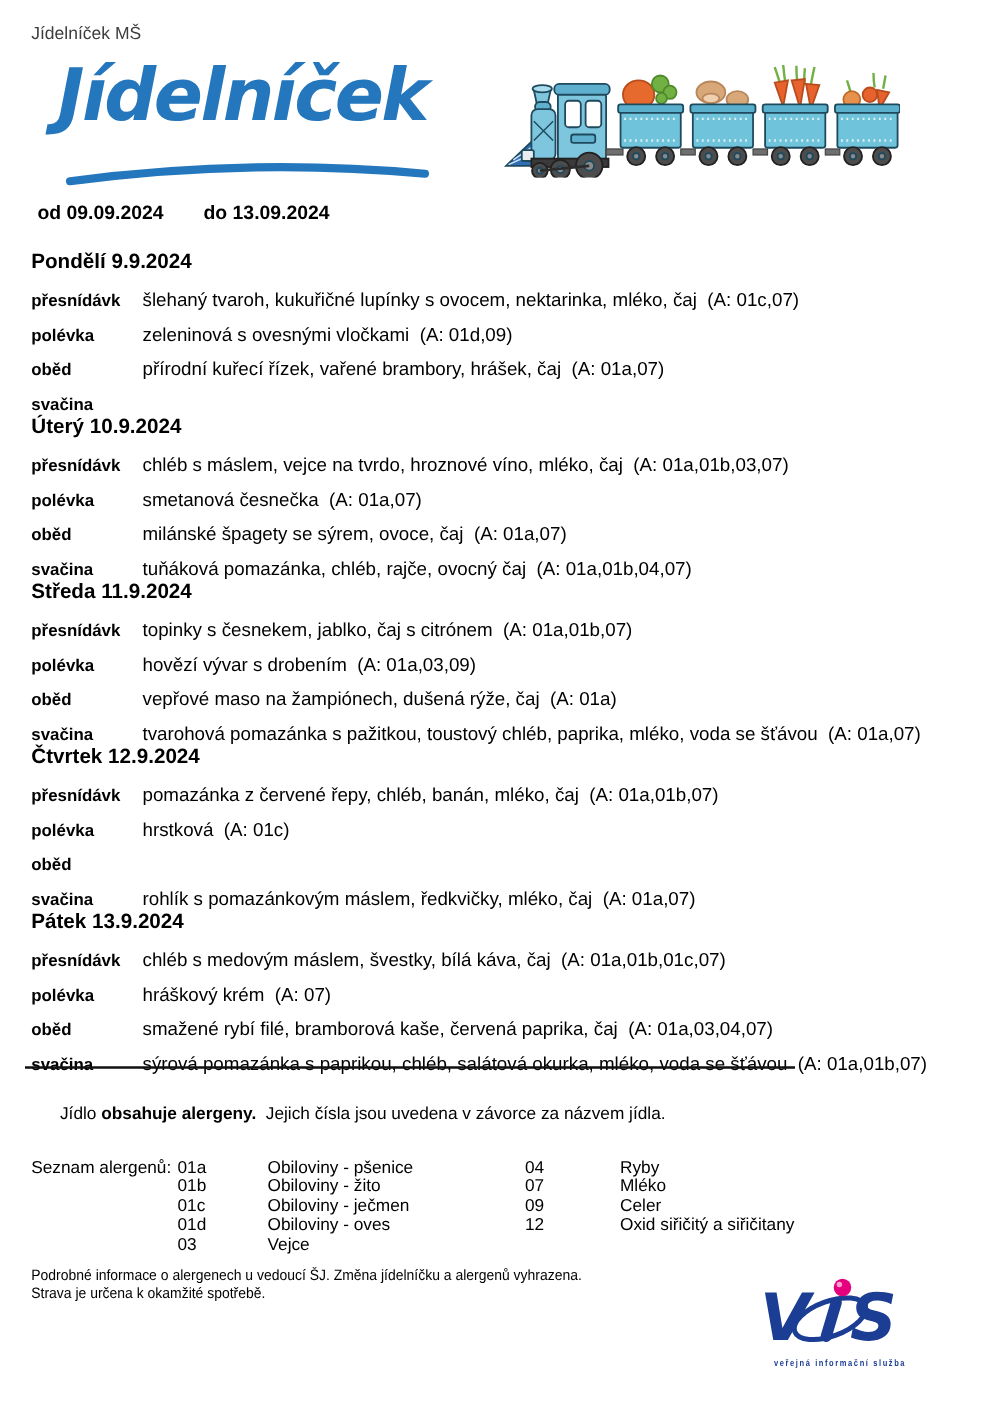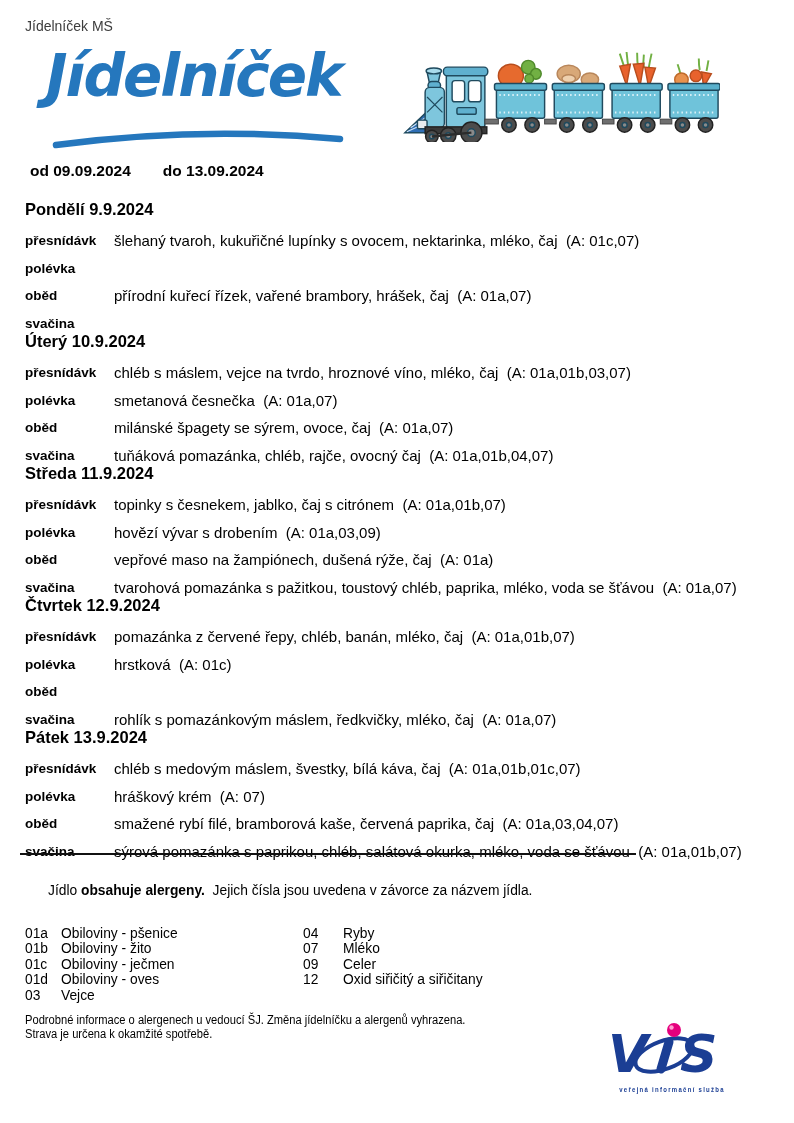--- a/index.html
+++ b/index.html
@@ -41,21 +41,21 @@
   .sep{
     position:absolute; top:853px; left:20px; width:616px;
     border-top:2px solid #111;
   }
   .allergens{ position:absolute; top:861px; left:25px; width:620px; font-size:13.8px; }
   .allerg-intro{ line-height:20px; white-space:pre-wrap; }
   .allerg-intro .b{ font-weight:bold; }
   .allerg-list{ display:flex; margin-top:5px; line-height:15.4px; }
   .seznam-label{ width:117px; flex:0 0 117px; }
   .acol1{ width:278px; flex:0 0 278px; }
-  .arow{ display:flex; }
+  .arow{ display:flex;gap:36px; }
   .acode{ width:36px; flex:0 0 36px; }
   .acode2{ width:40px; flex:0 0 40px; }
   .notes{
     margin-top:11px; font-size:12px; line-height:13.5px;
     transform:scaleX(0.93); transform-origin:left top; white-space:nowrap;
   }
   .vis{ position:absolute; left:608px; top:1022px; width:112px; text-align:center; }
   .vis-tagline{
     margin-top:1px; font-size:7.5px; font-weight:bold; color:#1b3e94;
     letter-spacing:1.6px; white-space:nowrap;
@@ -183,20 +183,21 @@
   </div>
 
   <section class="day day-1">
     <h2 class="day-name">Pondělí 9.9.2024</h2>
     <div class="meal-row">
       <span class="meal-label">přesnídávk</span>
       <span class="meal-text">šlehaný tvaroh, kukuřičné lupínky s ovocem, nektarinka, mléko, čaj  (A: 01c,07)</span>
     </div>
     <div class="meal-row">
       <span class="meal-label">polévka</span>
+      <span class="meal-text">zeleninová s ovesnými vločkami  (A: 01d,09)</span>
     </div>
     <div class="meal-row">
       <span class="meal-label">oběd</span>
       <span class="meal-text">přírodní kuřecí řízek, vařené brambory, hrášek, čaj  (A: 01a,07)</span>
     </div>
     <div class="meal-row">
       <span class="meal-label">svačina</span>
     </div>
   </section>
 
@@ -279,20 +280,21 @@
     </div>
   </section>
 
   <div class="sep"></div>
 
   <div class="allergens">
     <div class="allerg-intro">
       <span>Jídlo </span><span class="b">obsahuje alergeny.</span><span>  Jejich čísla jsou uvedena v závorce za názvem jídla.</span>
     </div>
     <div class="allerg-list">
+      <div class="seznam-label">Seznam alergenů:</div>
       <div class="acol1">
         <div class="arow">
           <span class="acode">01a</span>
           <span>Obiloviny - pšenice</span>
         </div>
         <div class="arow">
           <span class="acode">01b</span>
           <span>Obiloviny - žito</span>
         </div>
         <div class="arow">

